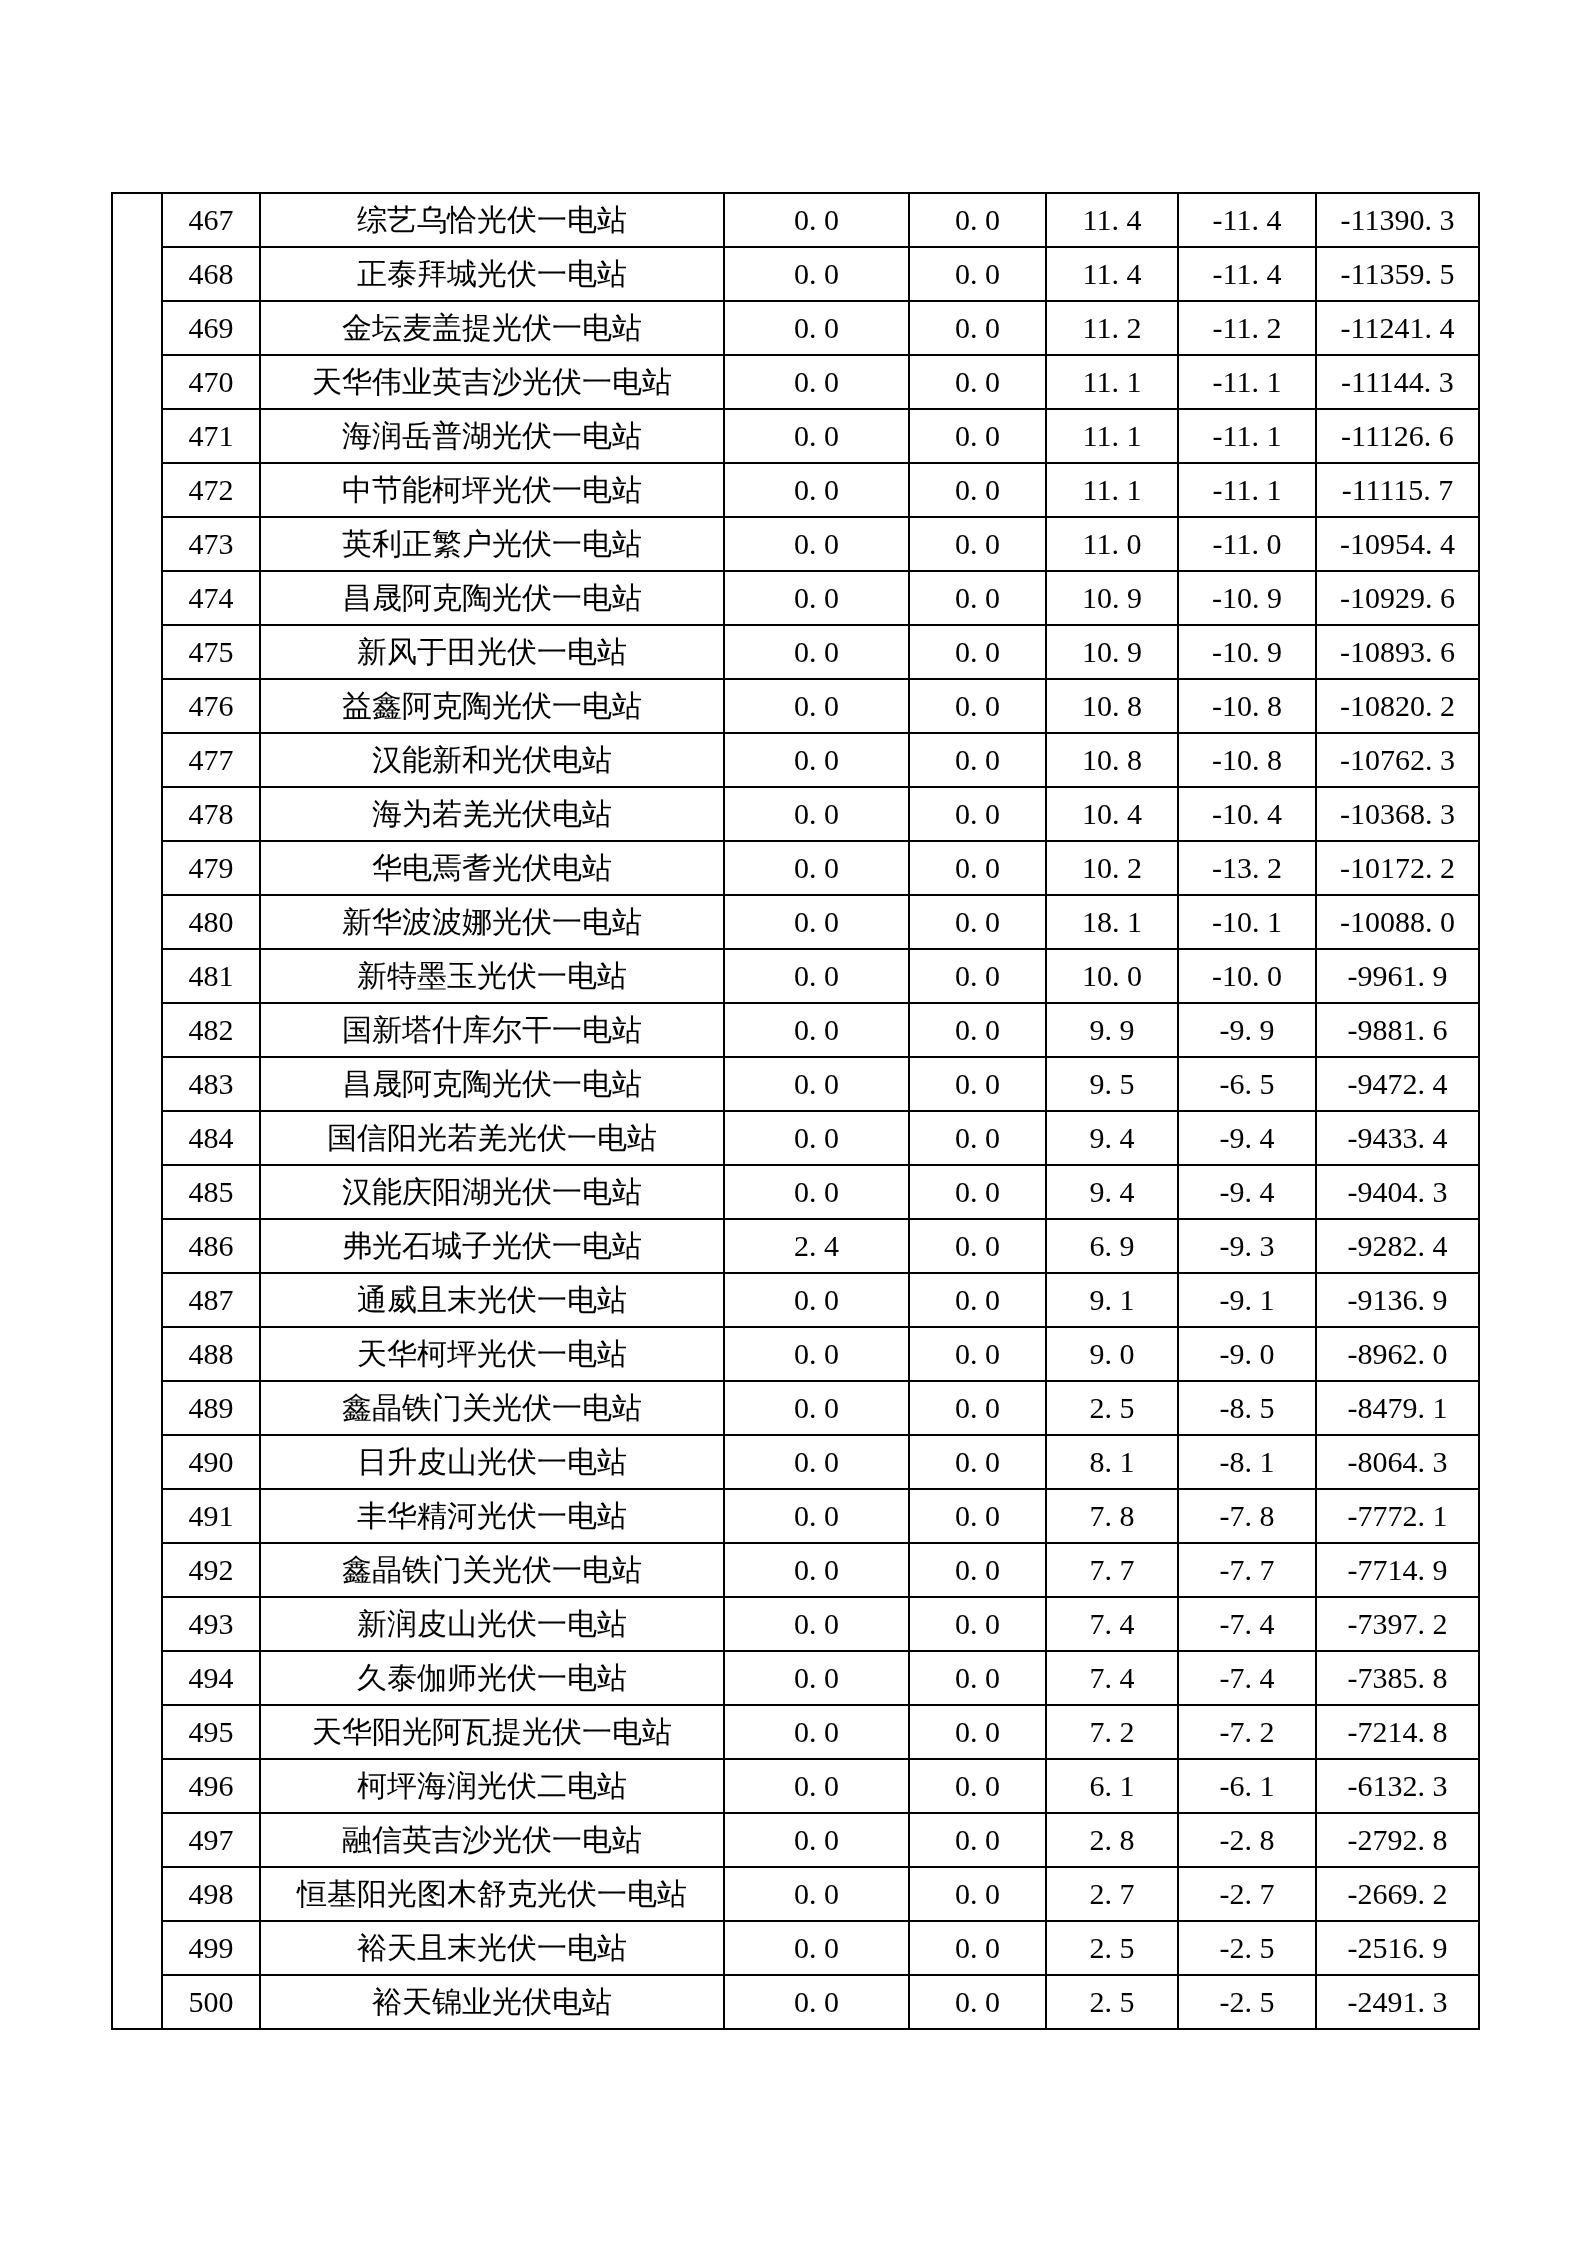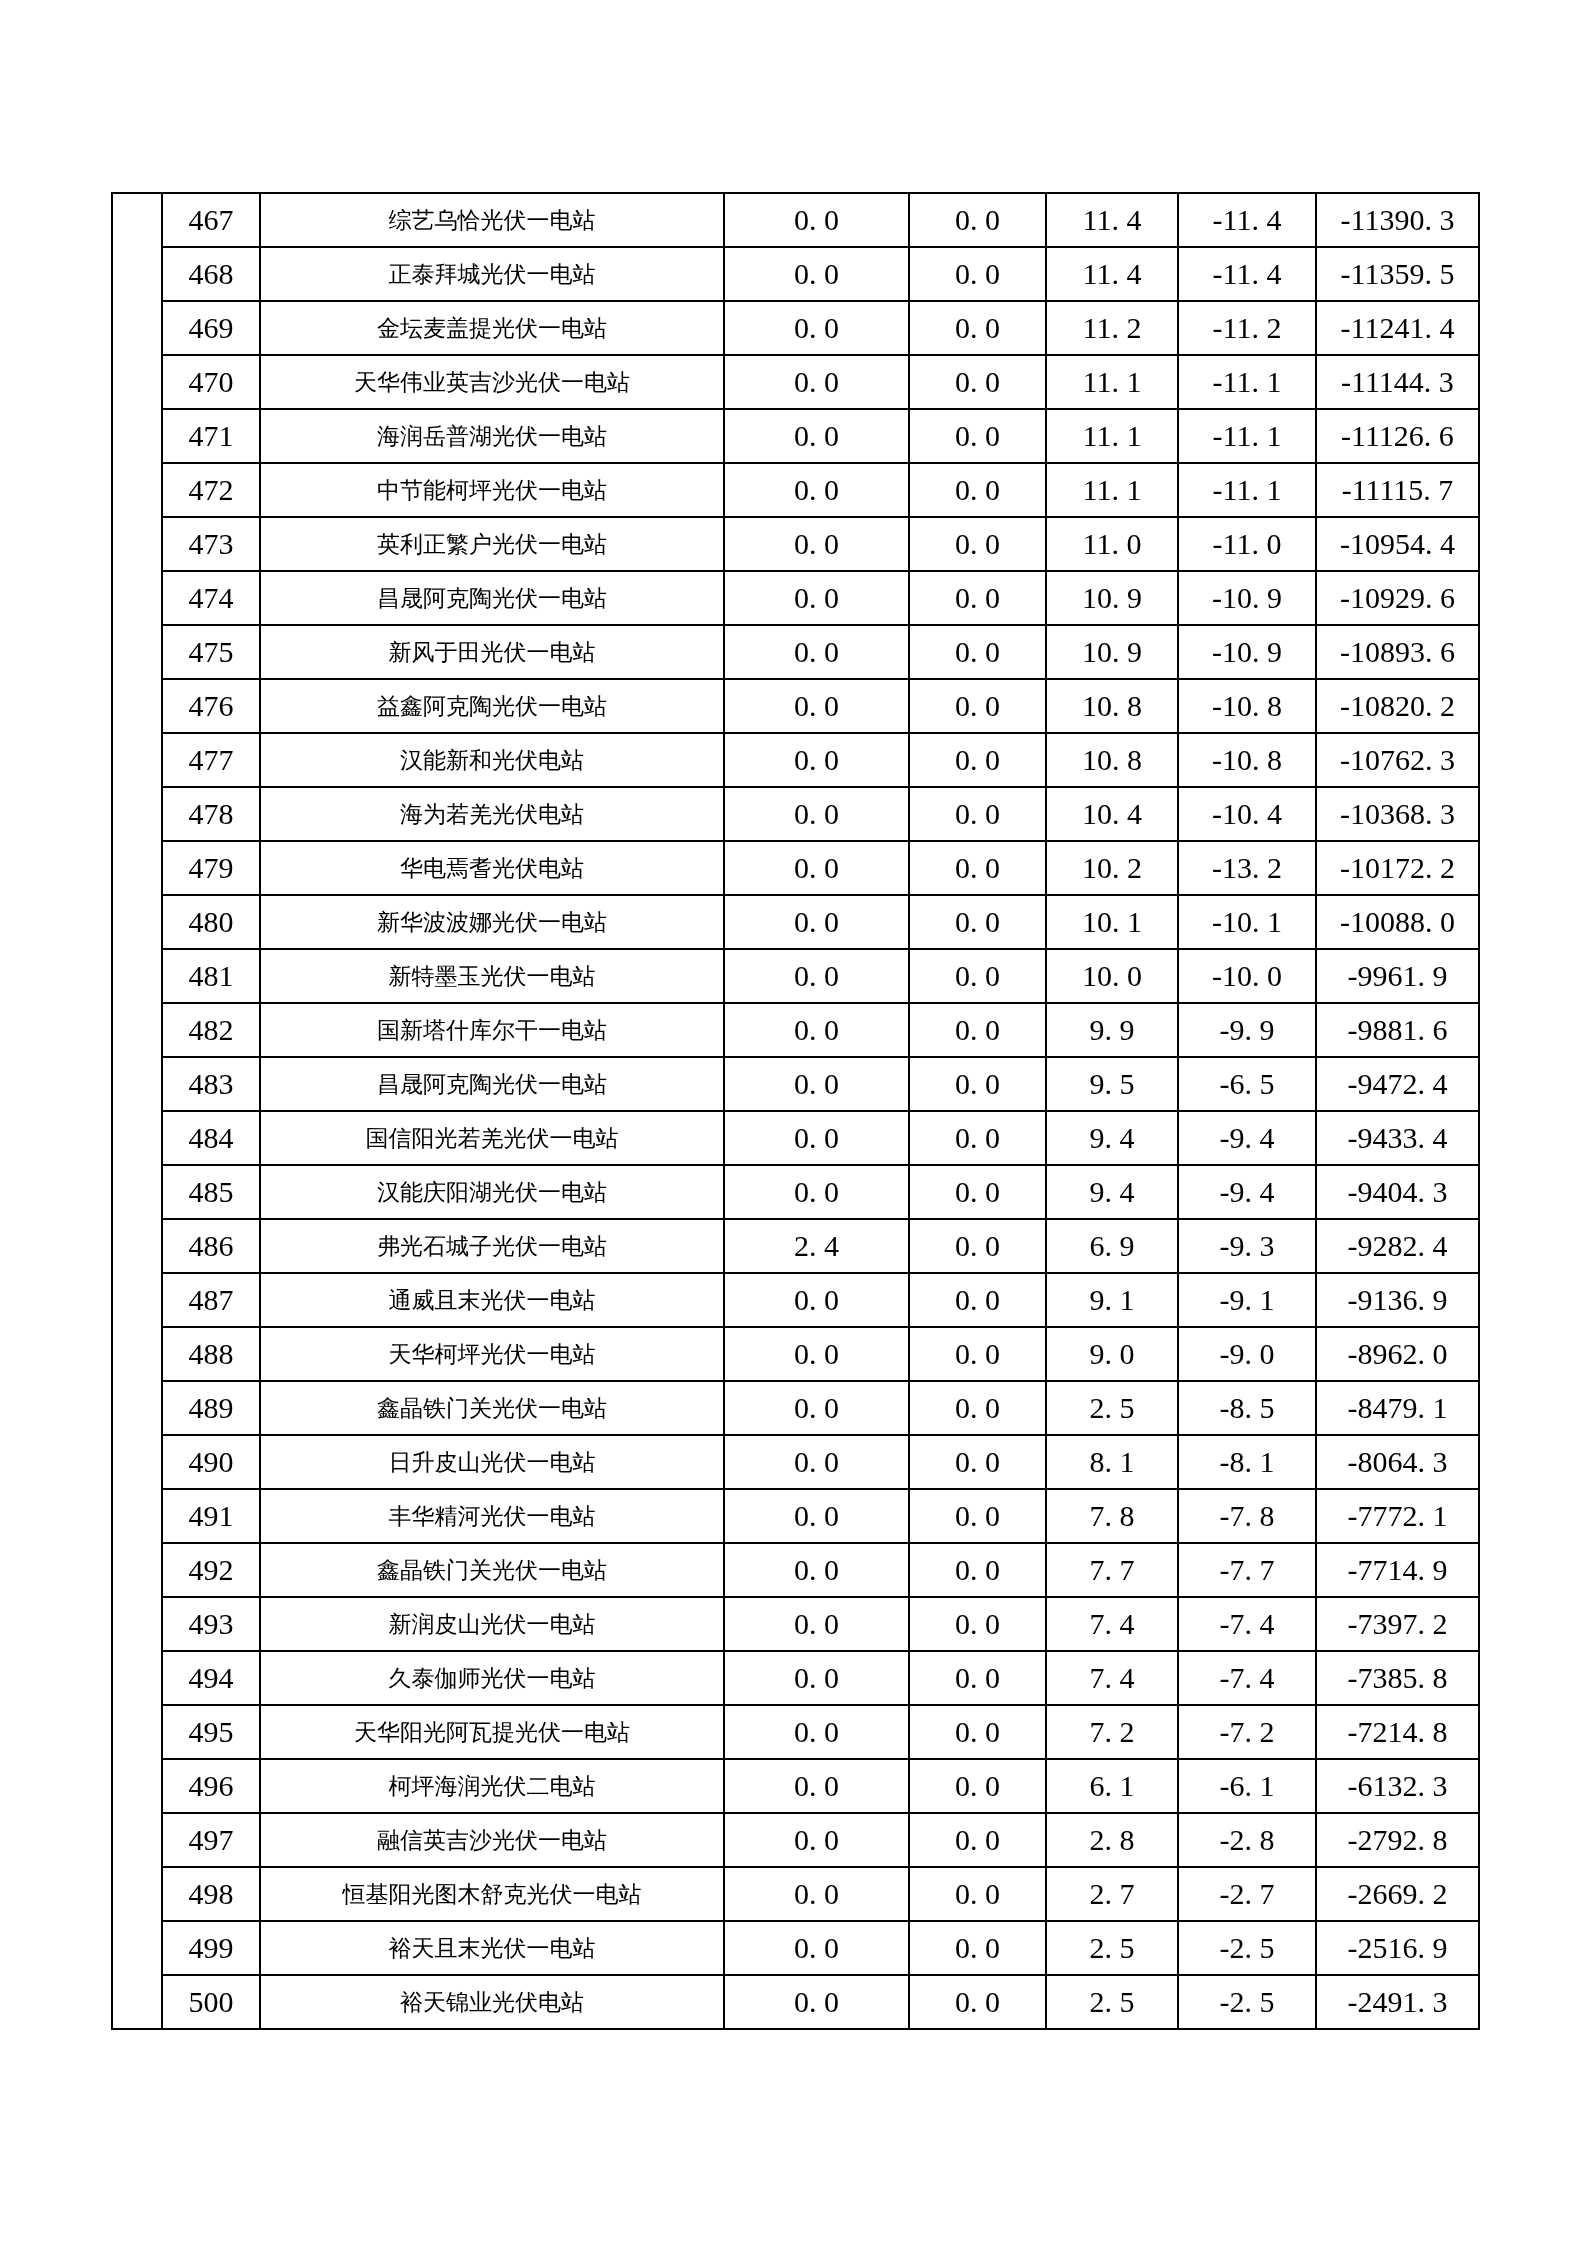--- a/index.html
+++ b/index.html
@@ -33,21 +33,21 @@
     overflow: hidden;
     white-space: nowrap;
   }
   td.cell-group {
     background: #ffffff;
   }
   td.cell-no {
     font-size: 30px;
   }
   td.cell-name {
-    font-size: 23px;
+    font-size: 30px;
   }
   td.cell-num {
     font-size: 30px;
   }
 </style>
 </head>
 <body>
 
 <div class="page">
   <table class="doc-table">
@@ -178,21 +178,21 @@
     <td class="cell-num">0. 0</td>
     <td class="cell-num">10. 2</td>
     <td class="cell-num">-13. 2</td>
     <td class="cell-num">-10172. 2</td>
   </tr>
         <tr>
     <td class="cell-no">480</td>
     <td class="cell-name">新华波波娜光伏一电站</td>
     <td class="cell-num">0. 0</td>
     <td class="cell-num">0. 0</td>
-    <td class="cell-num">10. 1</td>
+    <td class="cell-num">18. 1</td>
     <td class="cell-num">-10. 1</td>
     <td class="cell-num">-10088. 0</td>
   </tr>
         <tr>
     <td class="cell-no">481</td>
     <td class="cell-name">新特墨玉光伏一电站</td>
     <td class="cell-num">0. 0</td>
     <td class="cell-num">0. 0</td>
     <td class="cell-num">10. 0</td>
     <td class="cell-num">-10. 0</td>

